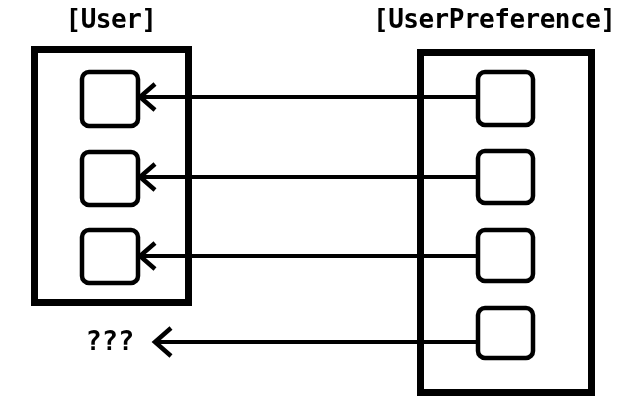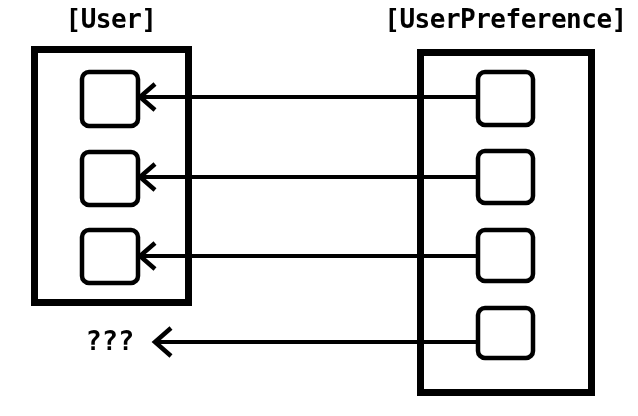--- a/index.html
+++ b/index.html
@@ -37,21 +37,20 @@
   #title-user {
     left: 0px;
     top: 6px;
     width: 222px;
     text-align: center;
   }
   #title-userpreference {
     left: 373px;
     top: 6px;
     width: 265px;
-    text-align: center;
   }
   #unknown-label {
     position: absolute;
     left: 78px;
     top: 326px;
     width: 64px;
     text-align: center;
     font-family: "DejaVu Sans Mono", "Liberation Mono", monospace;
     font-weight: bold;
     font-size: 27px;

